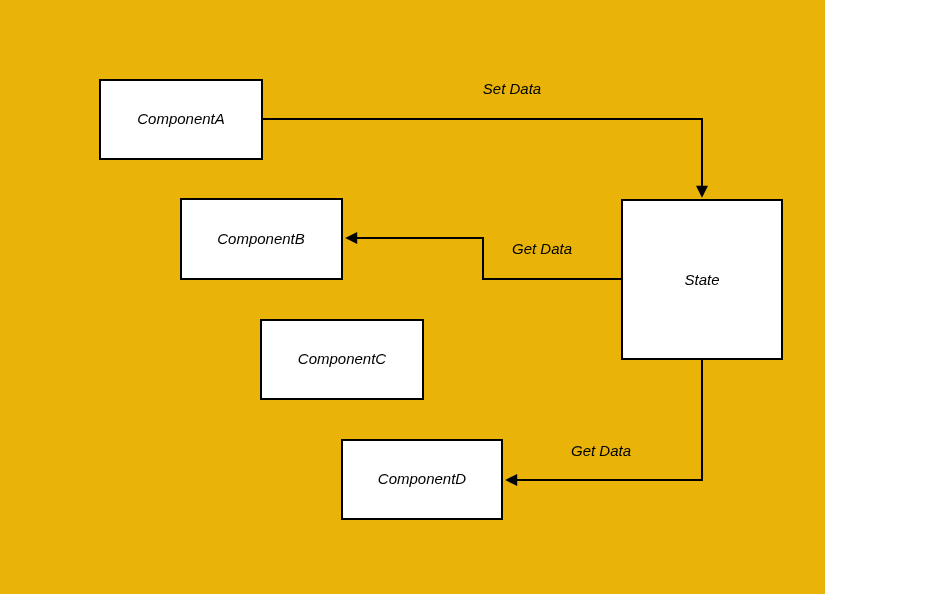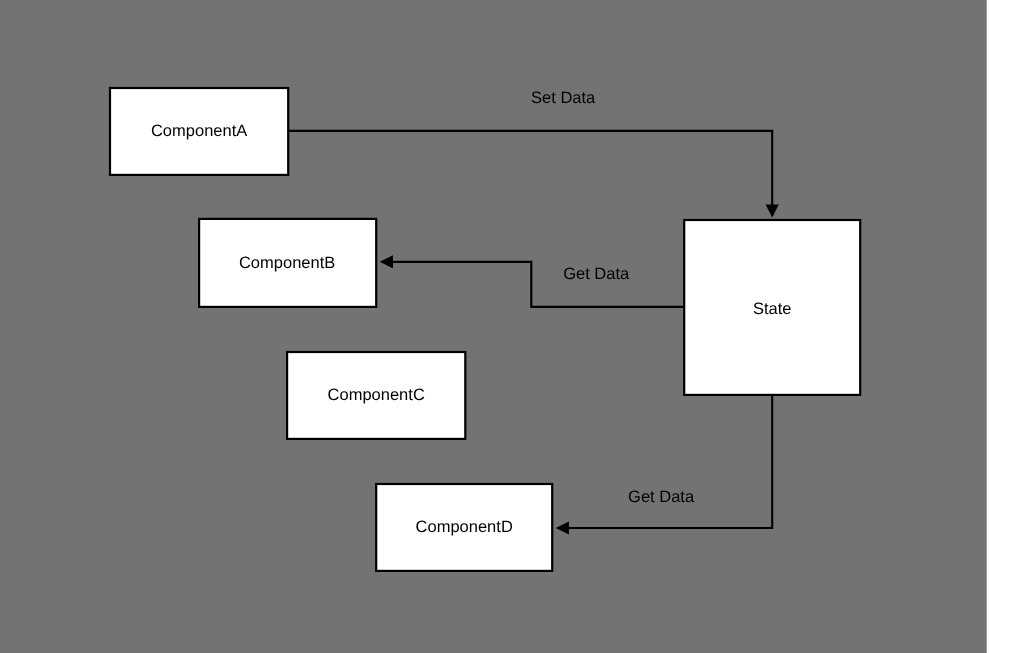--- a/index.html
+++ b/index.html
@@ -2,24 +2,25 @@
 <html><head>
 <meta charset="utf-8">
 <style>
   html, body {
     margin: 0;
     padding: 0;
     background: #ffffff;
   }
   .canvas {
     position: relative;
-    width: 897px;
+    width: 825px;
     height: 594px;
-    background: #737373;
+    background: #eab308;
     overflow: hidden;
+    font-style: italic;
   }
   svg { display: block; }
   .node {
     fill: #ffffff;
     stroke: #000000;
     stroke-width: 2px;
   }
   .edge {
     fill: none;
     stroke: #000000;

